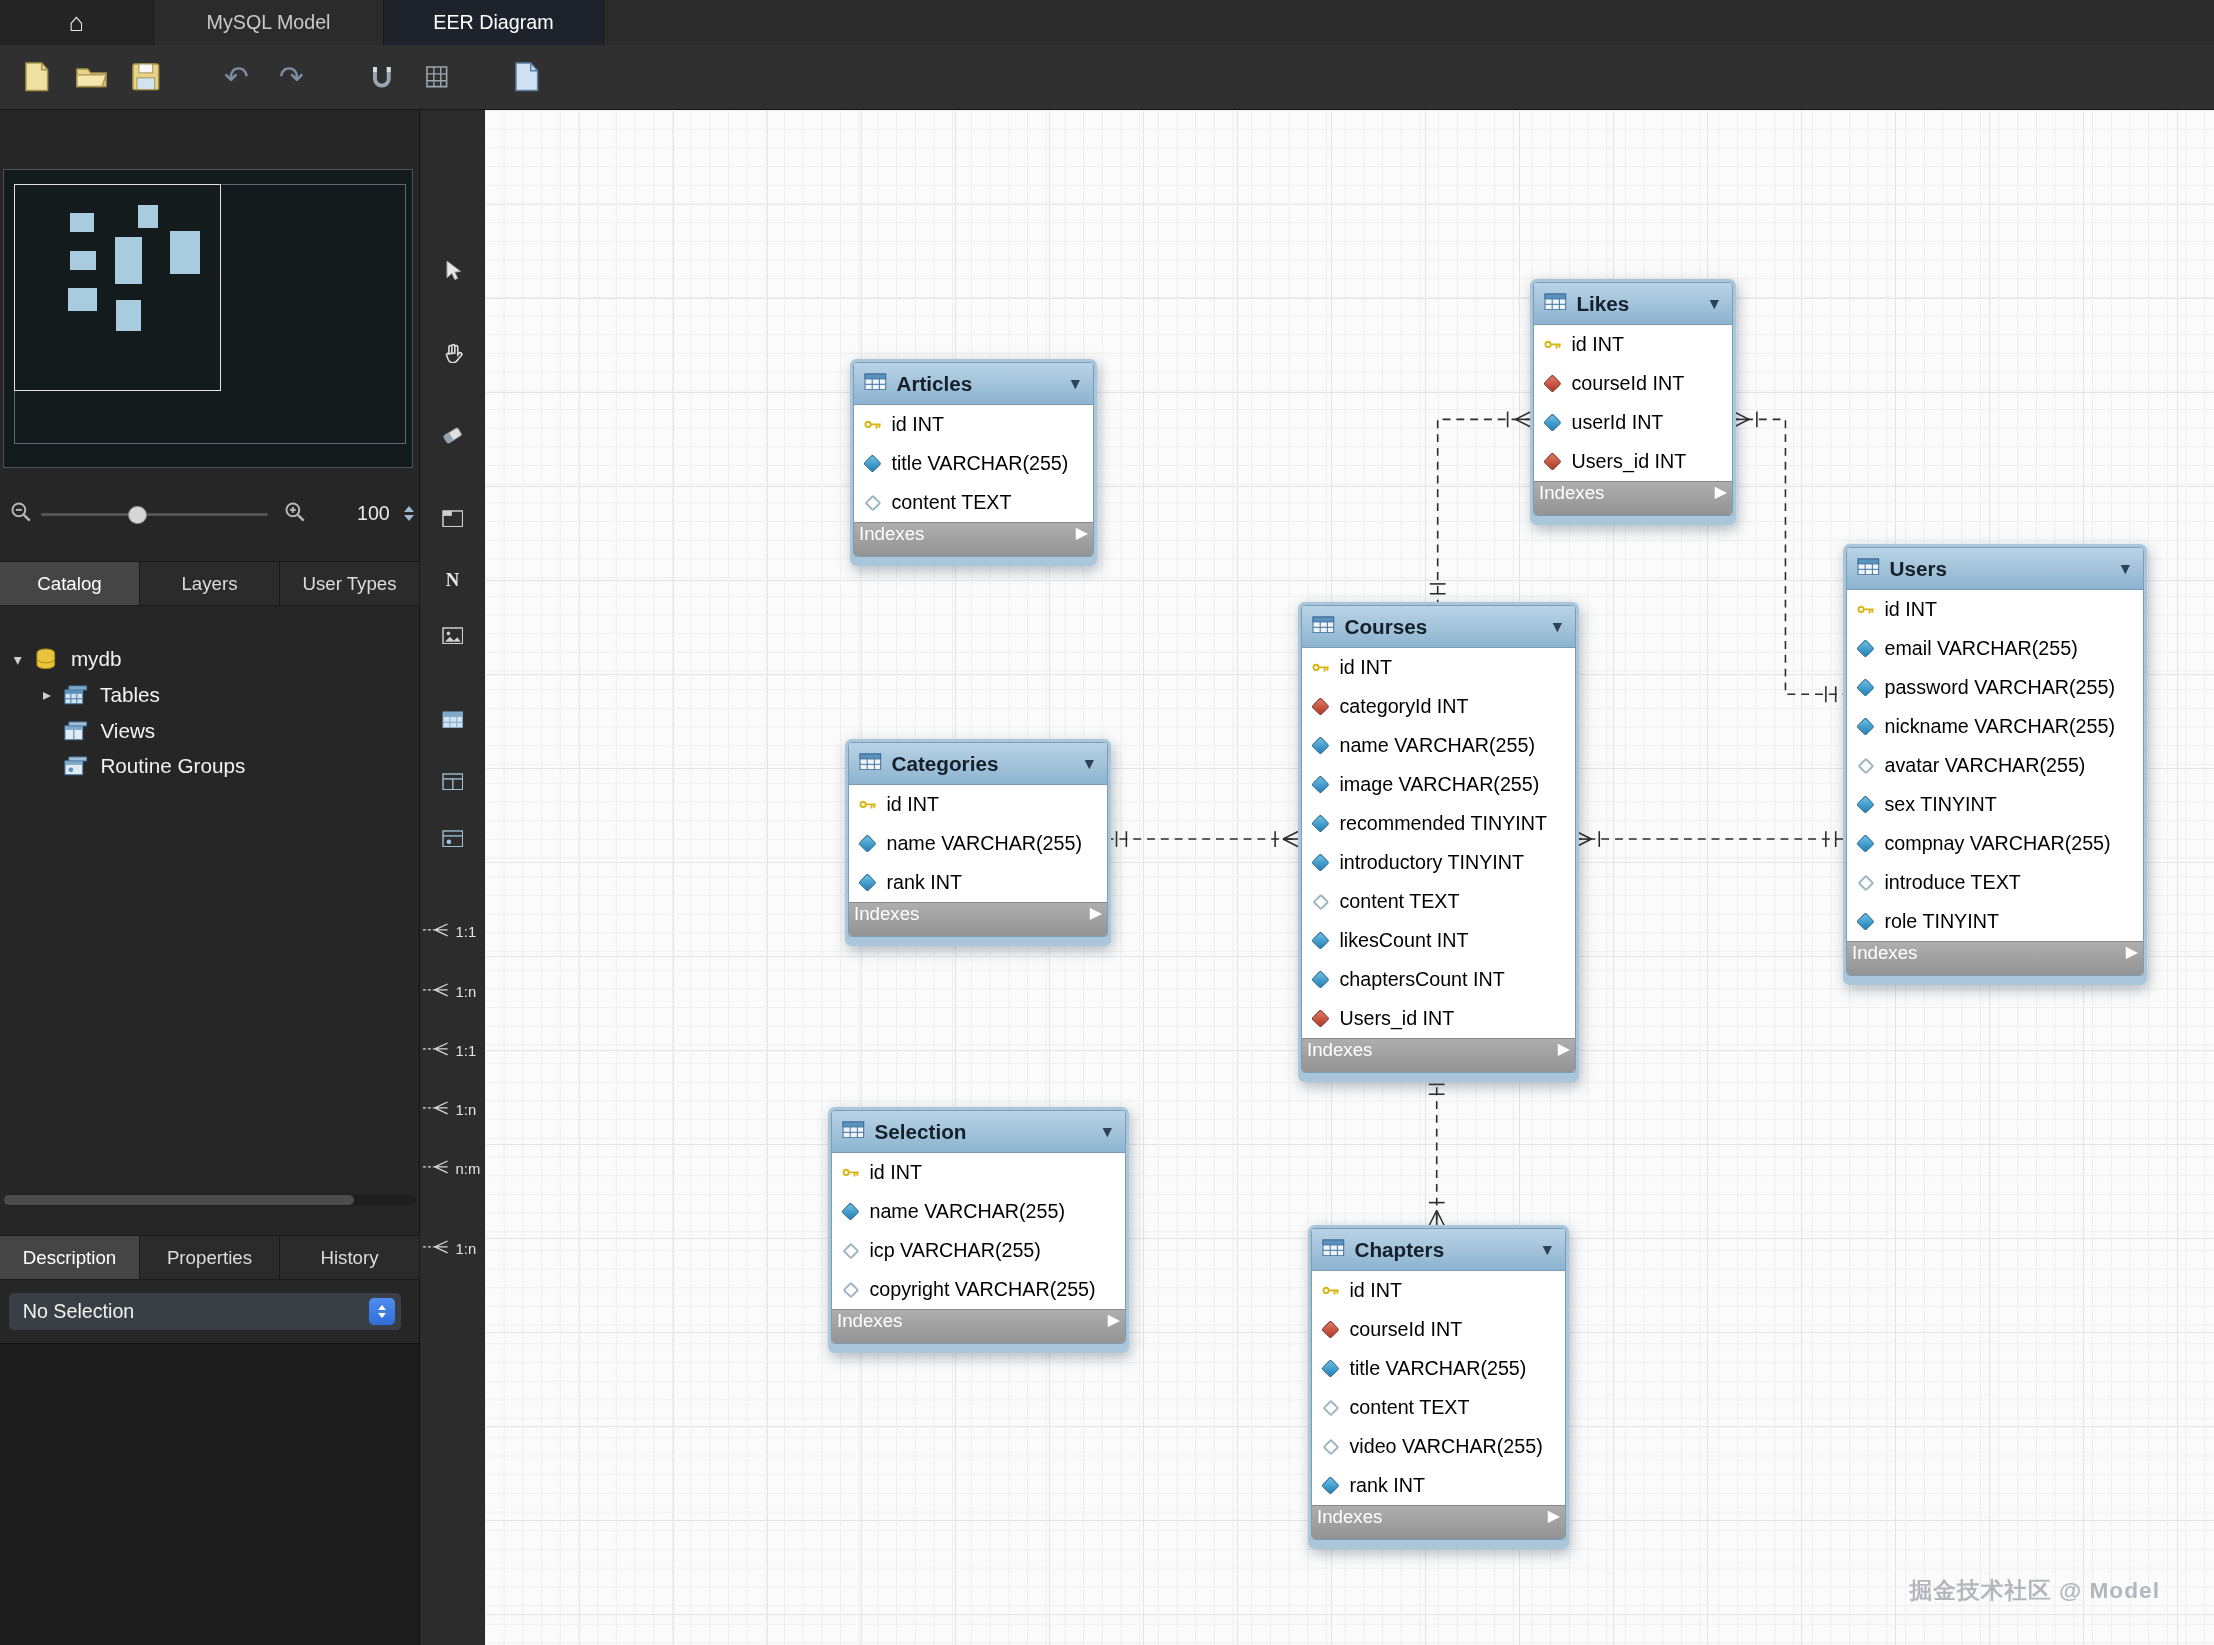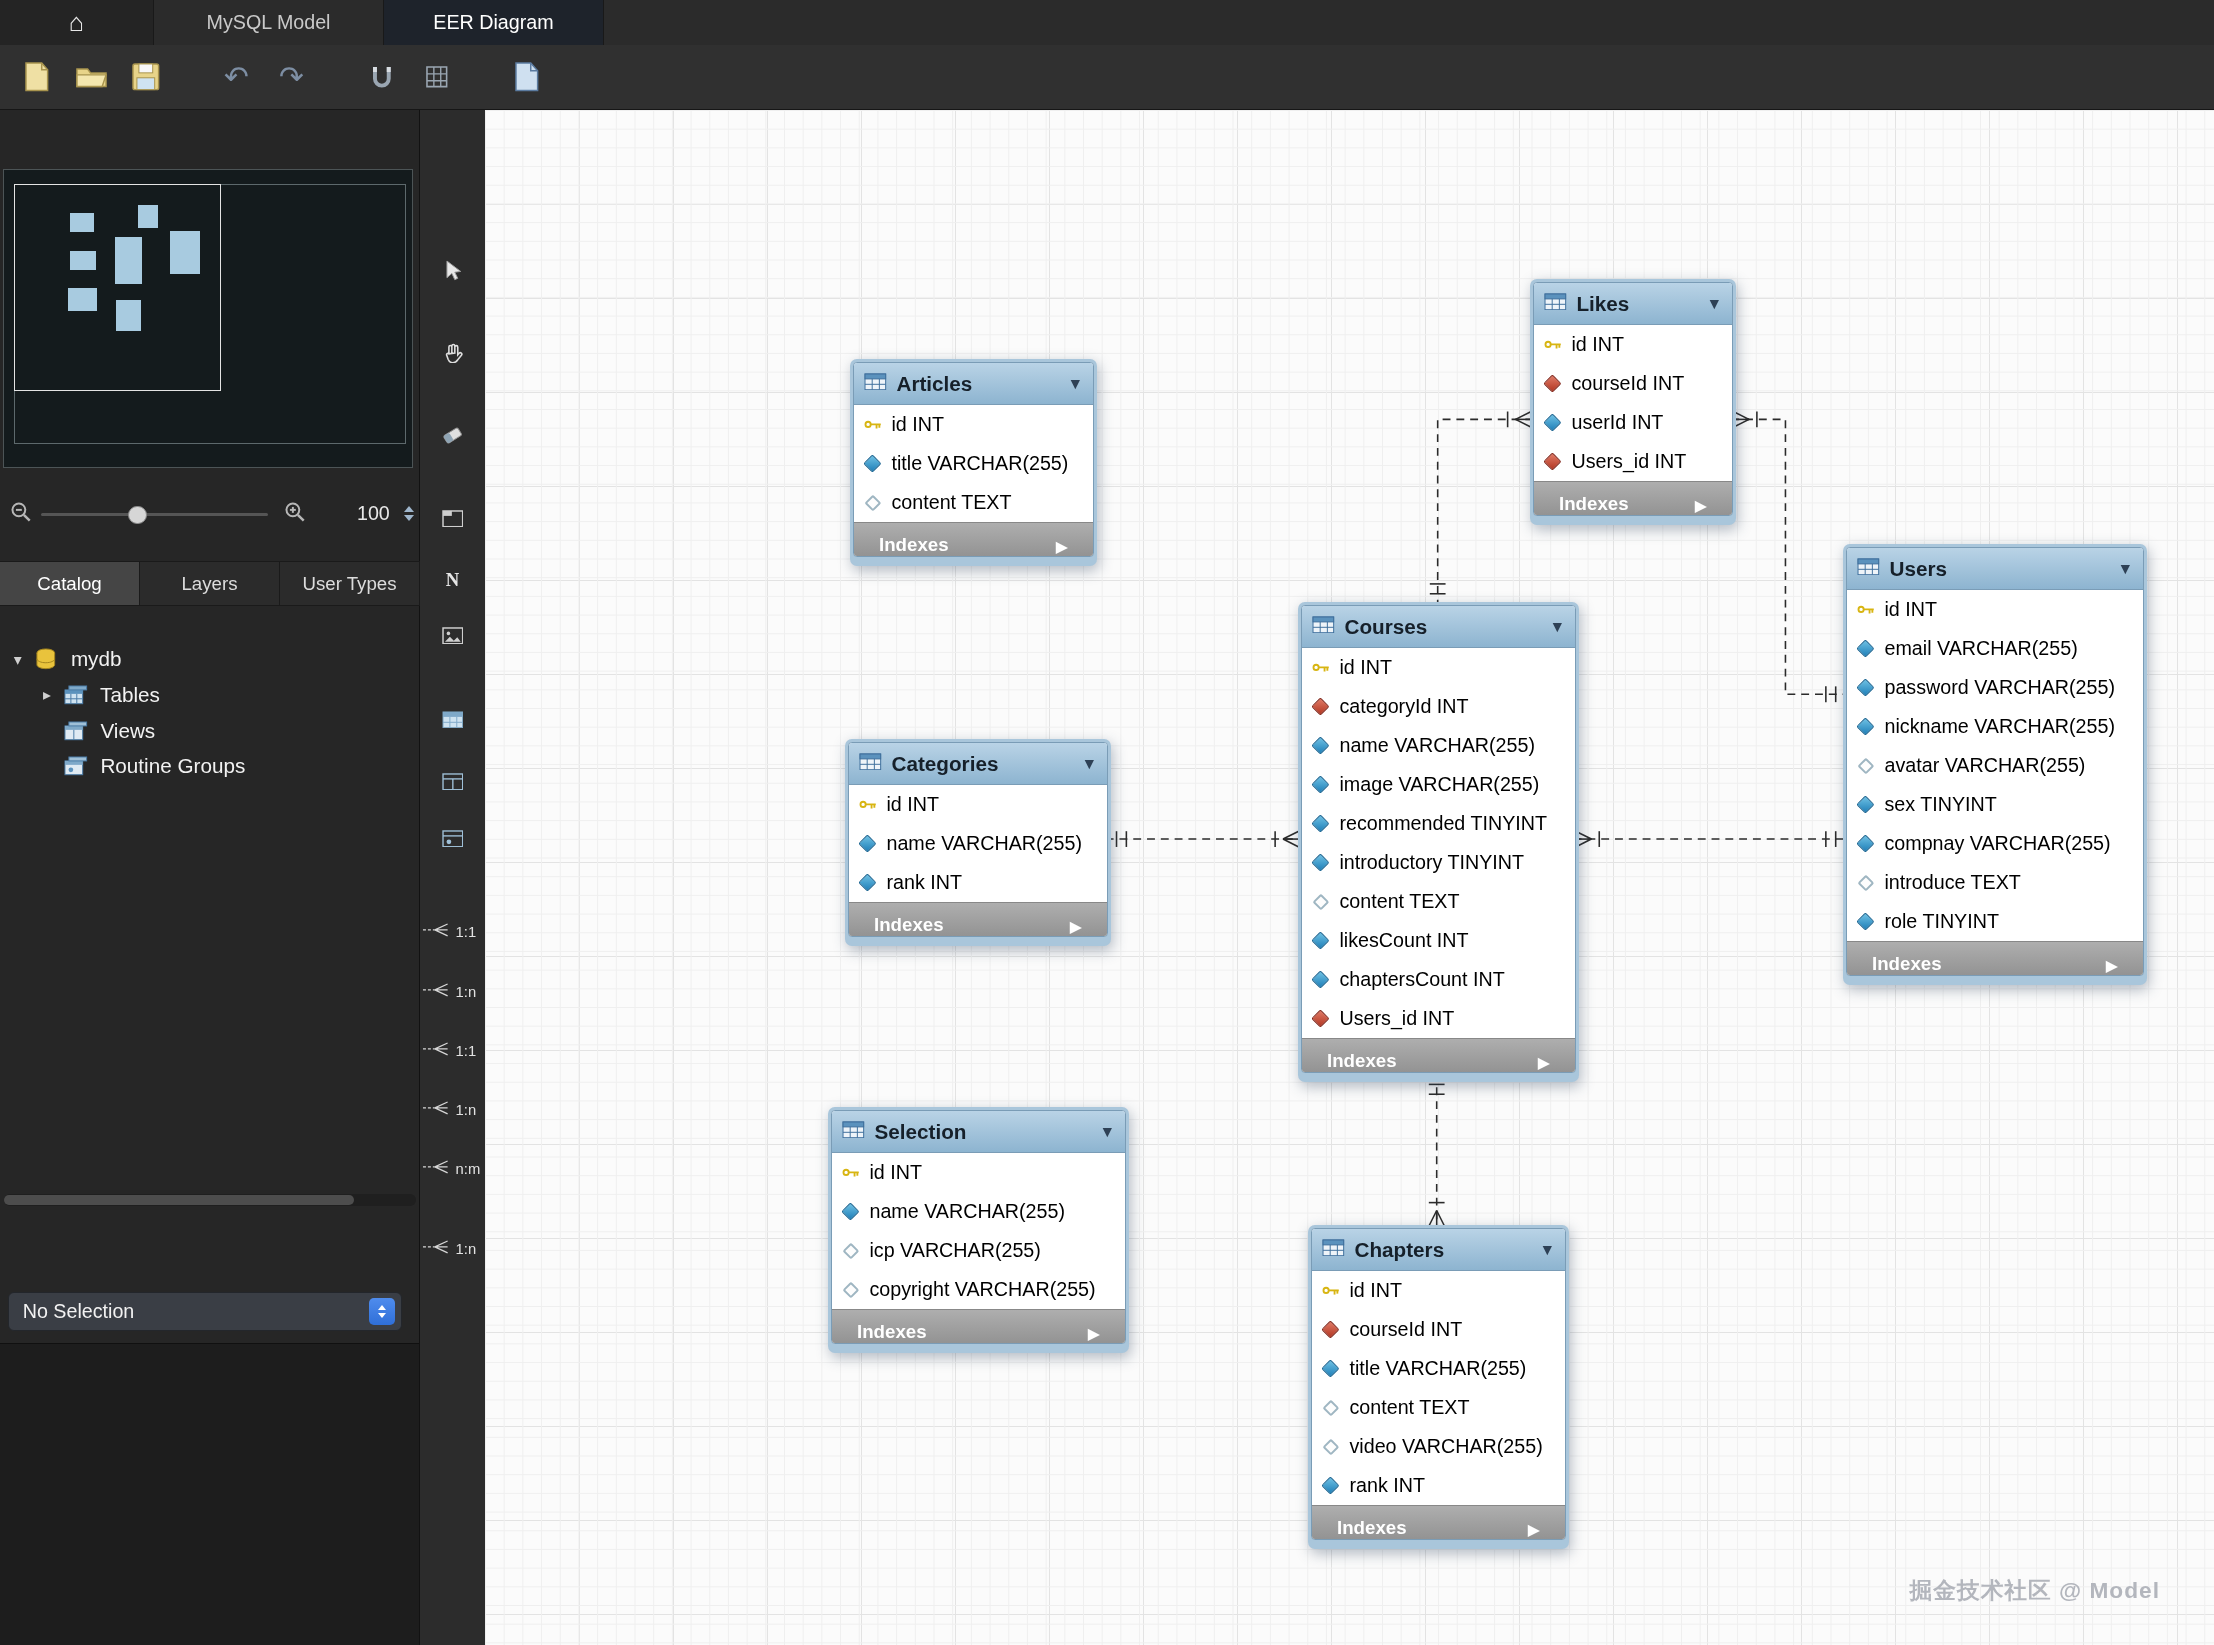--- a/index.html
+++ b/index.html
@@ -79,21 +79,21 @@
   .tinner{border-radius:3.9px;overflow:hidden;border:1px solid #7a9cb6;background:#fff;}
   .t-header{height:41px;background:linear-gradient(#b9d3e6,#8db4d0);display:flex;align-items:center;gap:9.9px;padding:0 9.9px;border-bottom:1px solid #7a9cb6;}
   .t-title{font-size:20.7px;font-weight:bold;color:#16202a;}
   .t-caret{margin-left:auto;color:#2e4156;font-size:15.8px;}
   .t-row{height:39px;display:flex;align-items:center;gap:9.9px;padding:0 9.9px;background:#ffffff;font-size:19.7px;color:#000;}
   .fi{flex:0 0 auto;display:flex;align-items:center;justify-content:center;width:17.7px;}
   .diamond{width:10.8px;height:10.8px;transform:rotate(45deg);border-radius:2px;}
   .diamond.req{background:linear-gradient(135deg,#6ec1e4,#1f7fb8);border:1px solid #14608e;}
   .diamond.fk{background:linear-gradient(135deg,#e07a66,#b23723);border:1px solid #7e2115;}
   .diamond.opt{background:#fdfdfd;border:2px solid #9fb6c2;box-sizing:border-box;width:11.8px;height:11.8px;}
-  .t-footer{height:33px;background:linear-gradient(#aeaeae,#939393);display:flex;align-items:flex-end;padding:0 25px;color:#ffffff;font-weight:bold;font-size:18.7px;border-top:1px solid #888;}
+  .t-footer{height:33px;background:linear-gradient(#aeaeae,#939393);display:flex;align-items:flex-start;padding:0 5px;color:#ffffff;font-weight:normal;font-size:18.7px;border-top:1px solid #888;}
   .t-play{margin-left:auto;color:#fff;font-size:15.8px;}
 
   #watermark{right:55px;bottom:39px;color:#b3b6bd;font-size:22.7px;font-weight:bold;letter-spacing:1px;}
 </style>
 </head>
 <body>
 
 <div id="app">
 
   <div id="topbar" class="abs">
@@ -257,20 +257,31 @@
             </svg>
         </span>
         <span>Routine Groups</span>
       </div>
     </div>
 
     <div id="hscroll" class="abs">
       <div id="hscroll-thumb"></div>
     </div>
 
+    <div id="bottom-tabs" class="seg-tabs abs">
+      <div class="seg active">
+          <span>Description</span>
+        </div>
+      <div class="seg">
+          <span>Properties</span>
+        </div>
+      <div class="seg">
+          <span>History</span>
+        </div>
+    </div>
 
     <div id="seldrop" class="abs">
       <span>No Selection</span>
       <div id="sel-stepper">
         <div class="sel-up"></div>
         <div class="sel-dn"></div>
       </div>
     </div>
 
     <div id="descpanel" class="abs"></div>

